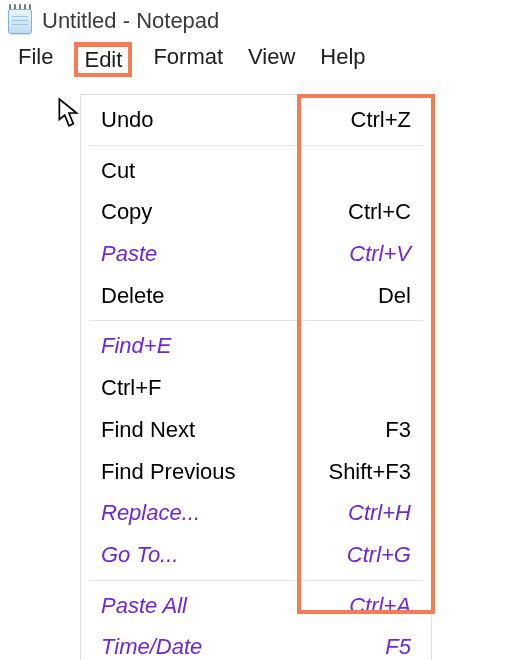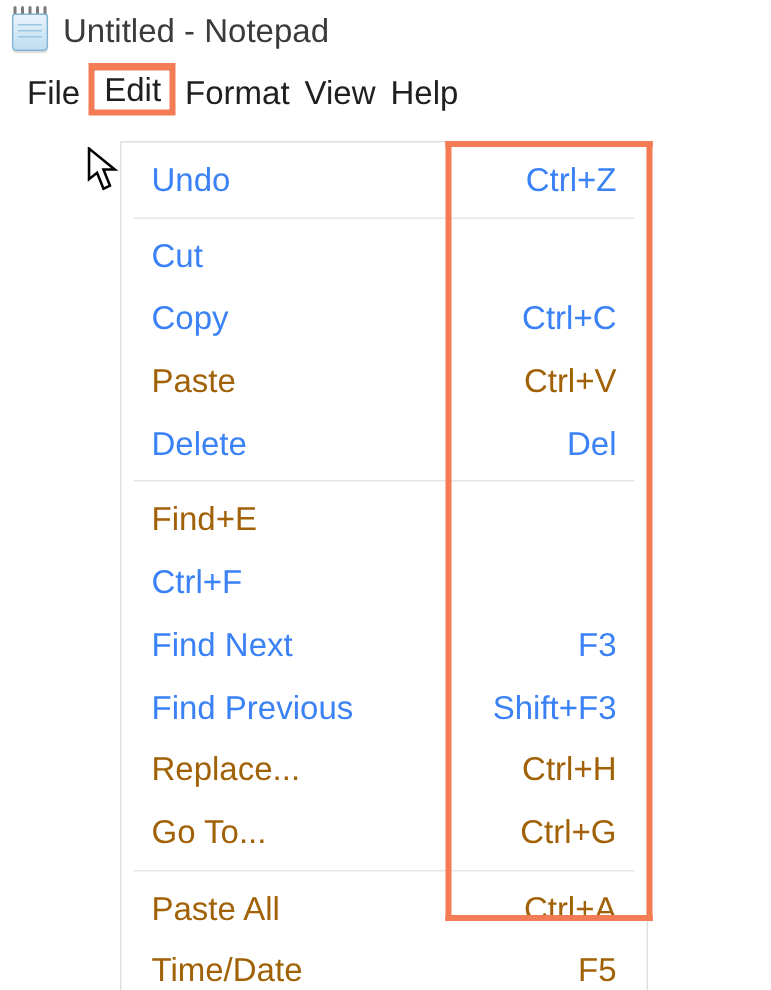--- a/index.html
+++ b/index.html
@@ -6,33 +6,33 @@
     body { font-family:"Segoe UI", Arial, sans-serif; font-size:22px; color:#000; background:#fff; width:514px; height:660px; position:relative; overflow:hidden; }
 
     .title-bar { display:flex; align-items:flex-end; padding:6px 18px 4px 8px; }
     .notepad-icon { width:24px; height:28px; margin-right:10px; position:relative; }
     .notepad-icon .rings { position:absolute; top:-2px; left:1px; right:1px; height:6px; display:flex; justify-content:space-between; }
     .notepad-icon .rings span { width:2px; height:6px; background:#7a7a7a; border-radius:1px; }
     .notepad-icon .pad { position:absolute; top:3px; left:0; right:0; bottom:0; background:linear-gradient(180deg,#eaf4fb 0%,#cfe6f6 60%,#bfddf1 100%); border:1px solid #7fb3d5; border-radius:2px 2px 3px 3px; box-shadow:0 1px 1px rgba(0,0,0,.15); }
     .notepad-icon .pad::before { content:""; position:absolute; left:3px; right:3px; top:6px; height:1px; background:#9cc7e3; box-shadow:0 4px 0 #9cc7e3, 0 8px 0 #9cc7e3; }
     .window-title { font-size:22px; color:#3b3b3b; }
 
-    .menu-bar { display:flex; align-items:flex-end; padding:4px 14px; gap:2px; }
+    .menu-bar { display:flex; align-items:flex-start; padding:4px 14px; gap:17px; }
     .menu-item { padding:2px 4px; font-size:22px; color:#202020; position:relative; }
     .menu-item.active-highlight { border:4px solid #f47c55; border-top-width:5px; border-bottom-width:4px; padding:0 6px; }
 
     .cursor { position:absolute; left:58px; top:98px; width:22px; height:30px; pointer-events:none; z-index:30; }
 
     .dropdown { position:absolute; left:80px; top:94px; width:352px; border:1px solid #e0e0e0; background:#fff; padding:4px 8px 6px 8px; }
     .sep { height:1px; background:#e6e6e6; margin:4px 0; }
     .row { display:flex; justify-content:space-between; align-items:center; padding:6px 12px 6px 12px; line-height:1.35; }
     .row .label { font-size:22px; }
     .row .shortcut { font-size:22px; text-align:left; }
-    .row.enabled { color:#a16207; }
-    .row.disabled { color:#3b82f6; }
+    .row.enabled { color:#6d28d9;font-style:italic; }
+    .row.disabled { color:#000000; }
 
     .shortcut-highlight { position:absolute; pointer-events:none; border:4px solid #f47c55; z-index:20; }
     .hi-top    { left:297px; top:94px;  width:138px; height:4px; border-width:4px 4px 0 4px; }
     .hi-bottom { left:297px; top:610px; width:138px; height:4px; border-width:0 4px 4px 4px; }
     .hi-left   { left:297px; top:94px;  width:4px;  height:520px; border-width:0 0 0 4px; }
     .hi-right  { left:431px; top:94px;  width:4px;  height:520px; border-width:0 4px 0 0; }
   </style>
 </head>
 <body>
 

